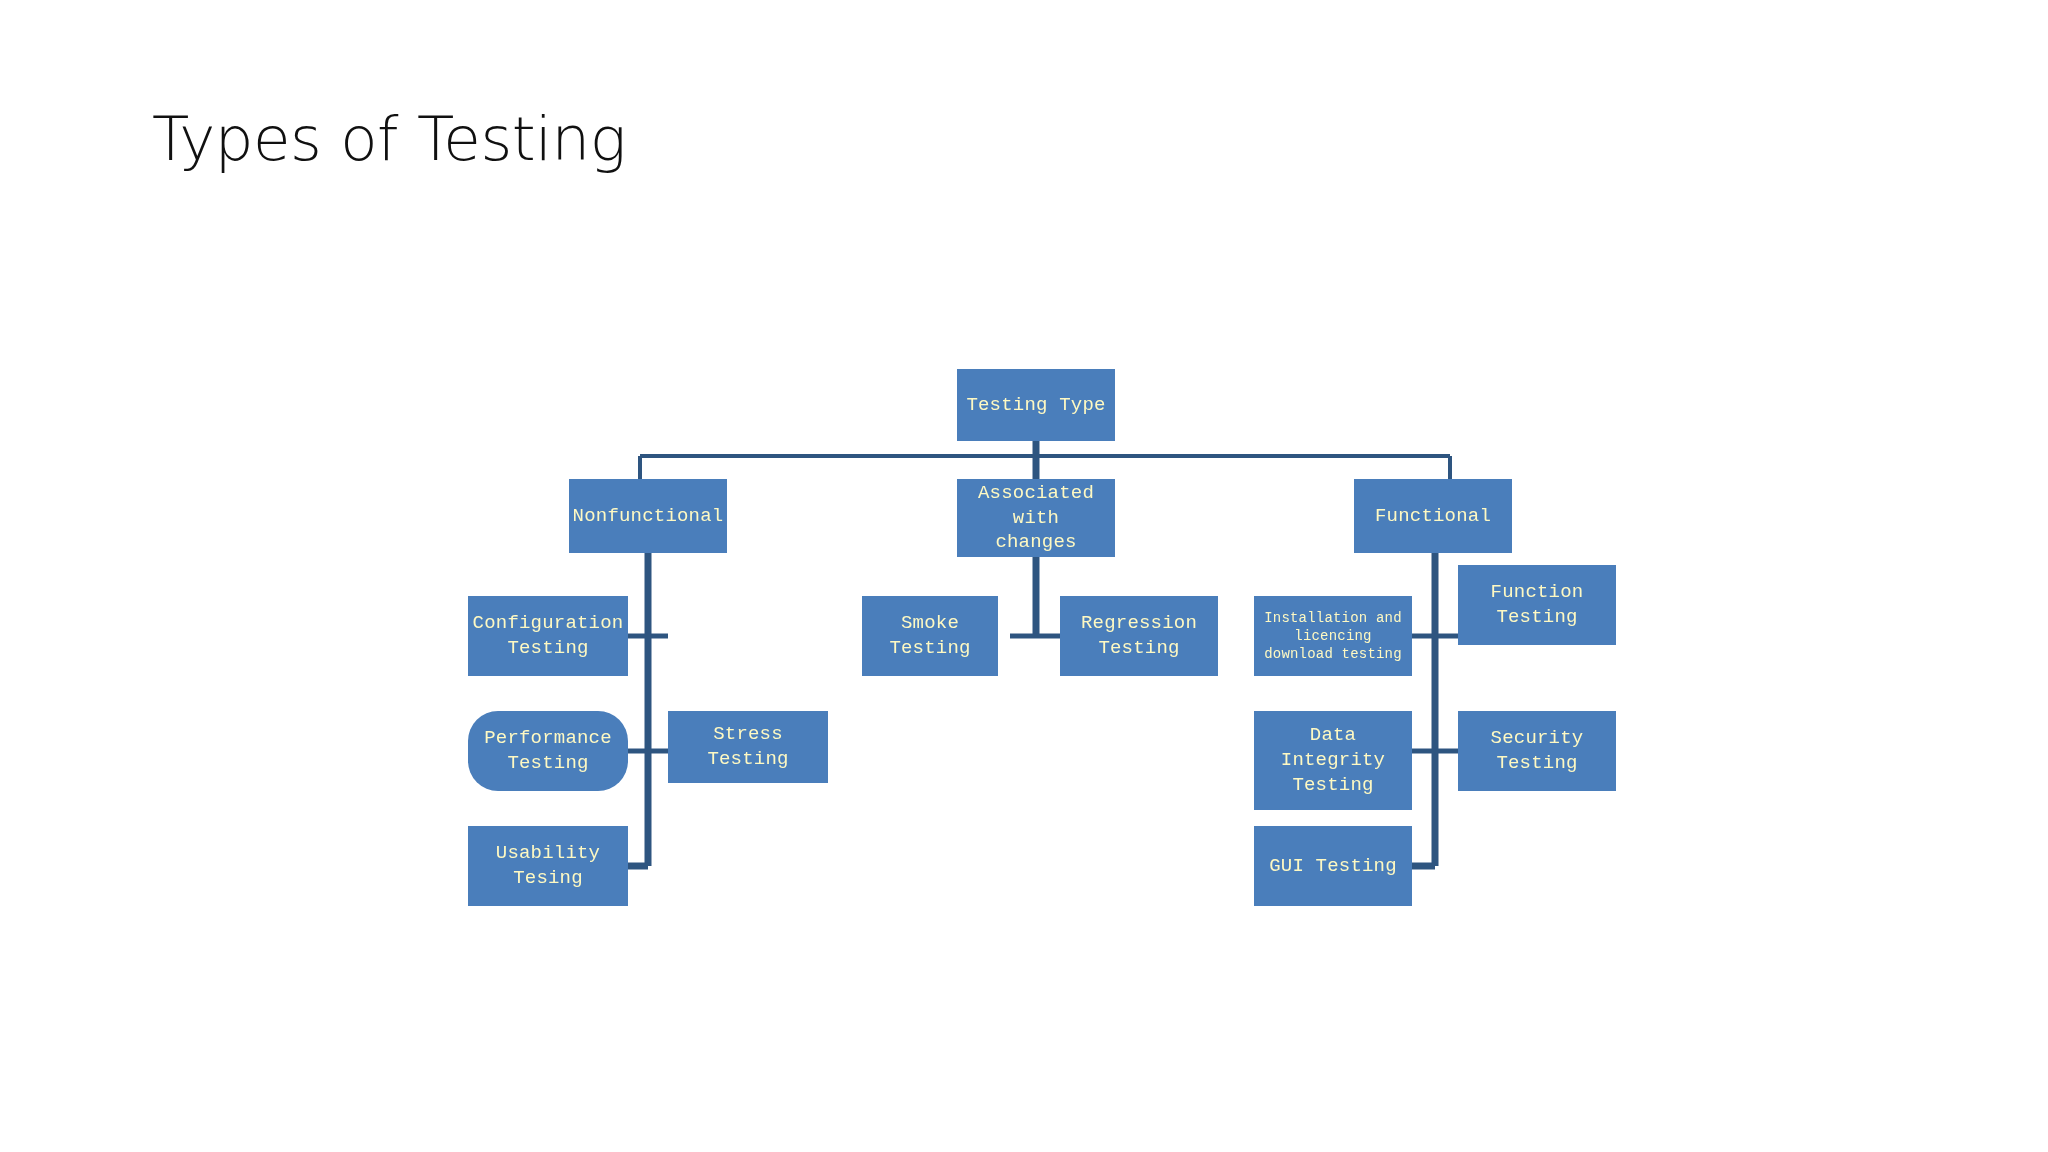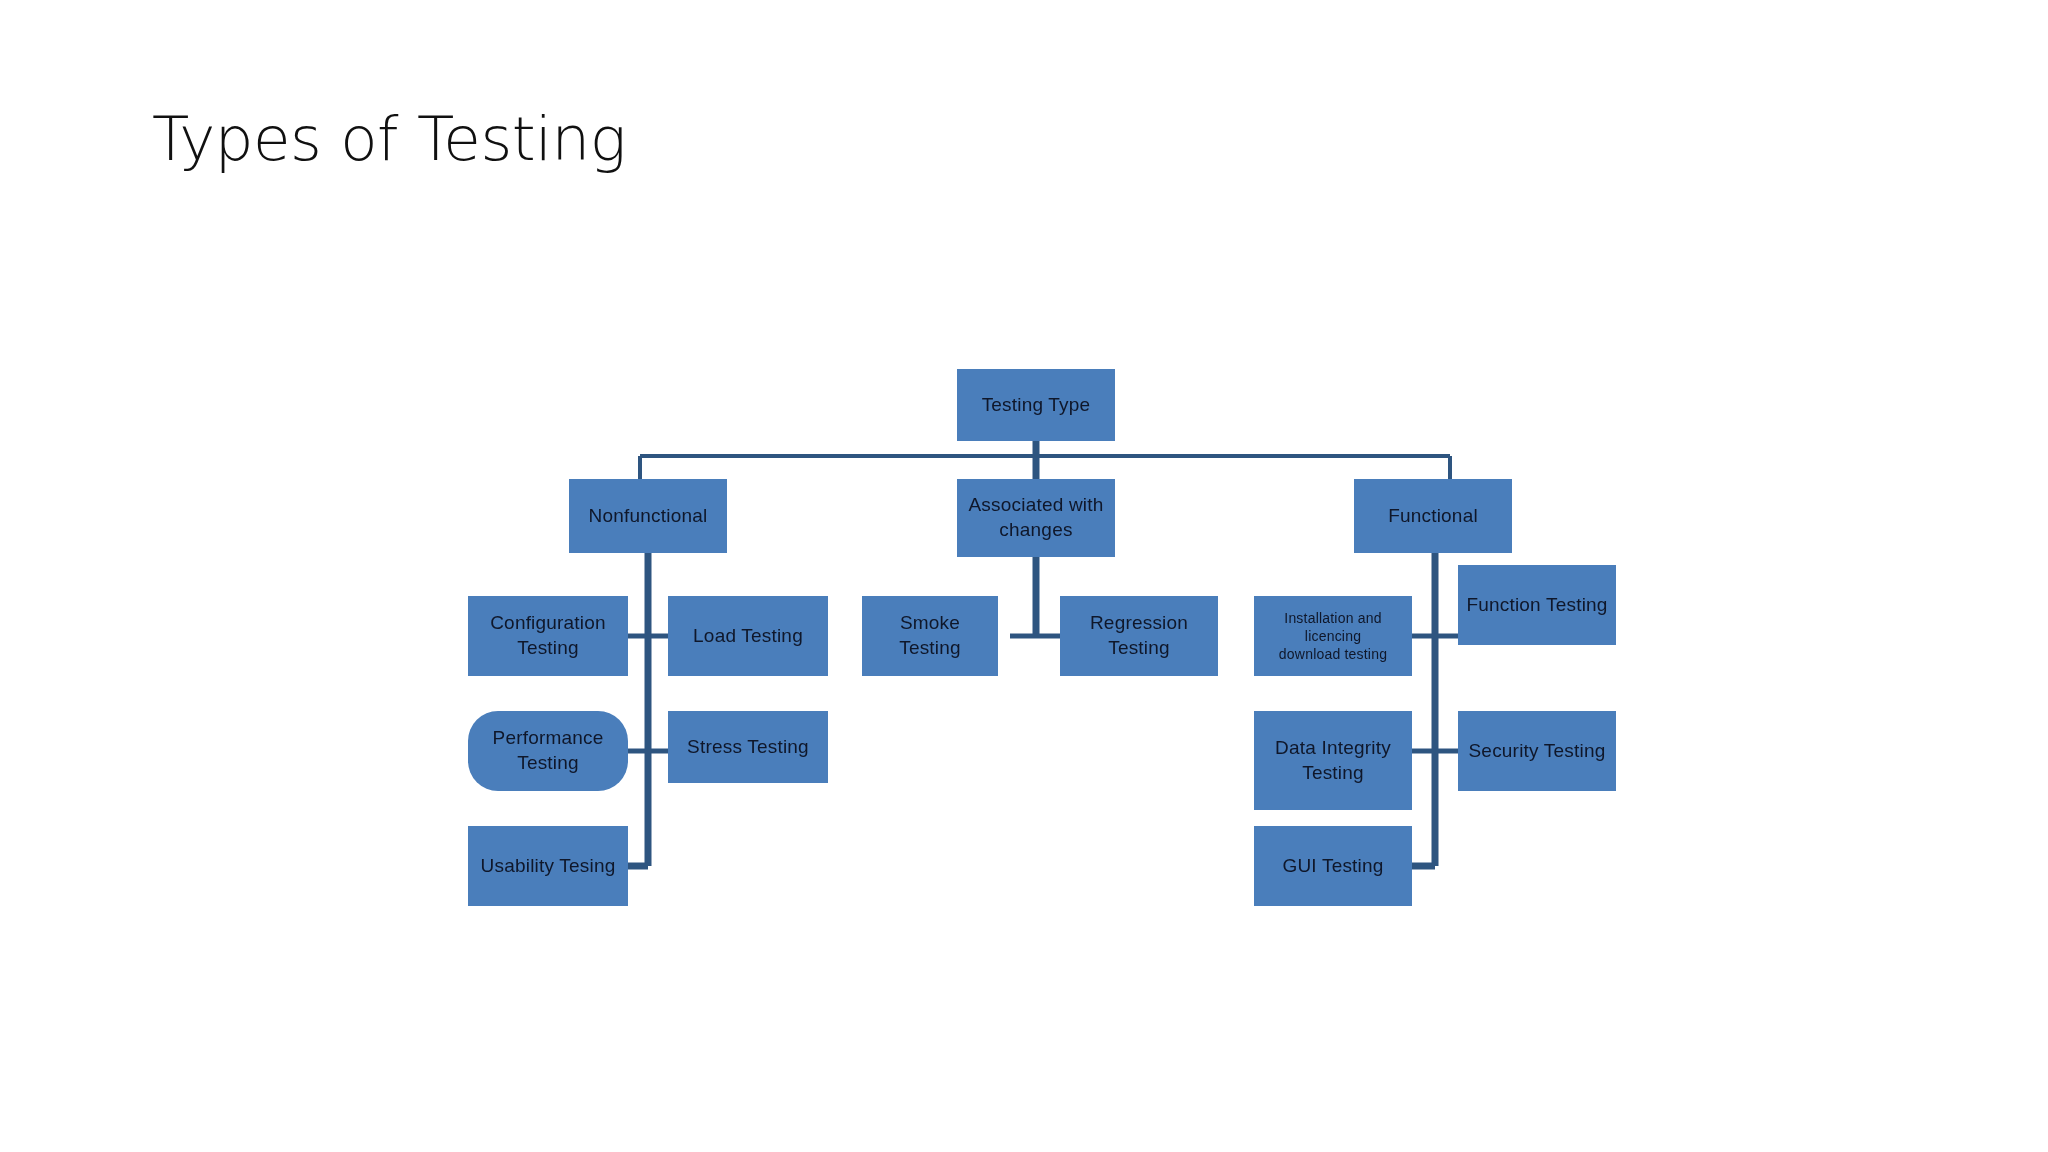--- a/index.html
+++ b/index.html
@@ -43,26 +43,26 @@
     top: 0;
     width: 2048px;
     height: 1152px;
     pointer-events: none;
   }
 
   
   .node {
     position: absolute;
     background: #4a7ebb;
-    color: #0f172a;
+    color: #fef9c3;
     display: flex;
     align-items: center;
     justify-content: center;
     text-align: center;
-    font-family: Liberation Sans, sans-serif;
+    font-family: Liberation Mono, monospace;
     font-size: 19px;
     line-height: 1.30;
     padding: 10px 6px;
     box-sizing: border-box;
     white-space: pre-line;
     letter-spacing: 0.2px;
   }
   .node.root      { background: #4a7ebb; }
   .node.branch    { background: #4a7ebb; }
   .node.leaf      { background: #4a7ebb; }
@@ -126,21 +126,20 @@
     <div class="node branch" style="left:569px; top:479px; width:158px; height:74px;">Nonfunctional</div>
 
     <div class="node branch" style="left:957px; top:479px; width:158px; height:78px;">Associated with
 changes</div>
 
     <div class="node branch" style="left:1354px; top:479px; width:158px; height:74px;">Functional</div>
 
     <div class="node leaf" style="left:468px; top:596px; width:160px; height:80px;">Configuration
 Testing</div>
 
-    <div class="node leaf" style="left:668px; top:596px; width:160px; height:80px;">Load Testing</div>
 
     <div class="node leaf" style="left:468px; top:711px; width:160px; height:80px;border-radius:30px;">Performance
 Testing</div>
 
     <div class="node leaf" style="left:668px; top:711px; width:160px; height:72px;">Stress Testing</div>
 
     <div class="node leaf" style="left:468px; top:826px; width:160px; height:80px;">Usability  Tesing</div>
 
     <div class="node leaf" style="left:862px; top:596px; width:136px; height:80px;">Smoke  Testing</div>
 

